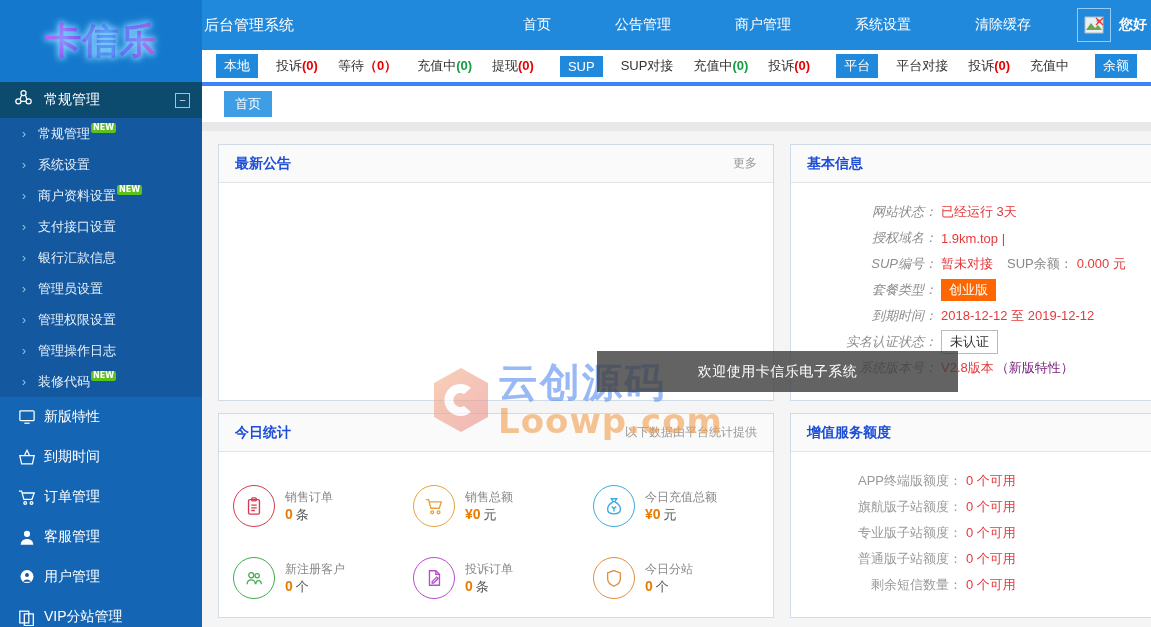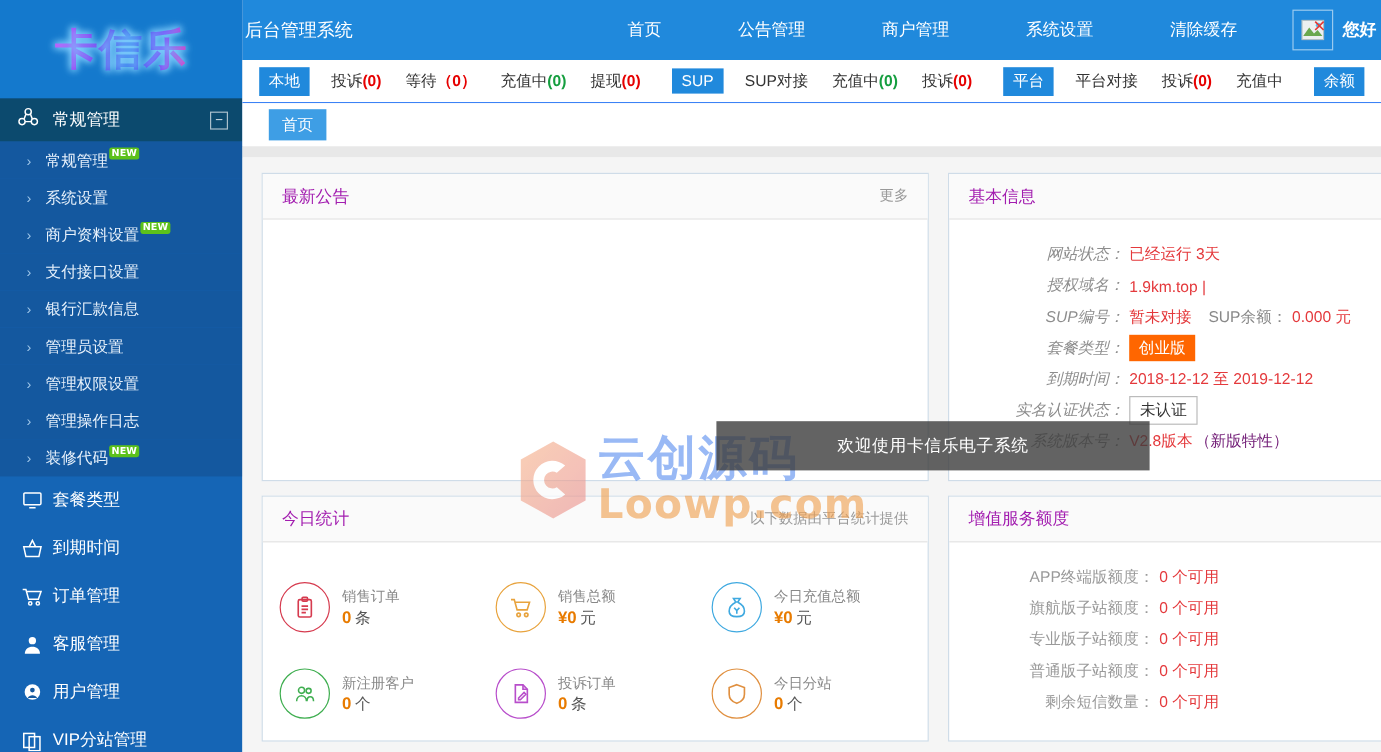--- a/index.html
+++ b/index.html
@@ -82,21 +82,21 @@
     width: 34px; height: 34px; border: 1px solid rgba(255,255,255,.55);
     margin-left: 14px; margin-right: 8px; display: flex;
     align-items: center; justify-content: center; background: #2089dc;
   }
   #topbar .greet { font-size: 14px; font-weight: bold; margin-right: 4px; }
 
   
   #statusbar {
     position: absolute; left: 202px; top: 50px;
     width: 949px; height: 36px; background: #fff;
-    border-bottom: 1px solid #3b82f6;
+    border-bottom: 4px solid #3b82f6;
     display: flex; align-items: center; overflow: hidden;
   }
   .grp { display: flex; align-items: center; height: 36px; }
   .grp-key {
     background: #2089dc; color: #fff; font-size: 13px;
     padding: 3px 8px; margin: 0 8px 0 16px; white-space: nowrap;
   }
   .grp-key.first { margin-left: 14px; }
   .stat-link {
     color: #333; font-size: 13px; padding: 0 10px;
@@ -127,21 +127,21 @@
     overflow: hidden;
   }
   .panel {
     position: absolute; background: #fff;
     border: 1px solid #cfdce8;
   }
   .panel-head {
     height: 38px; background: #fafafa; border-bottom: 1px solid #e4e4e4;
     display: flex; align-items: center; padding: 0 16px;
   }
-  .panel-title { font-size: 14px; font-weight: normal; color: #a21caf; }
+  .panel-title { font-size: 14px; font-weight: bold; color: #1d4ed8; }
   .panel-head-right { margin-left: auto; color: #999; font-size: 12px; }
 
   
   #panel-notice { left: 16px; top: 13px; width: 556px; height: 257px; }
   #notice-body { height: 218px; }
 
   
   #panel-info { left: 588px; top: 13px; width: 420px; height: 257px; }
   .kv-rows { padding: 16px 0 0 0; }
   .kv-row {
@@ -280,21 +280,21 @@
         </div>
       </div>
     <div id="main-list">
         <div class="main-item">
           <span class="mi-icon">
             <svg width="18" height="16" viewBox="0 0 20 18" fill="none" stroke="#fff" stroke-width="1.4">
               <rect x="2" y="2" width="16" height="11" rx="1"></rect>
               <path d="M7 16h6"></path>
             </svg>
           </span>
-          <span>套餐类型</span>
+          <span>新版特性</span>
         </div>
         <div class="main-item">
           <span class="mi-icon">
             <svg width="18" height="17" viewBox="0 0 20 18" fill="none" stroke="#fff" stroke-width="1.4">
               <path d="M2 7h16l-2 9H4z"></path>
               <path d="M7 7 10 1l3 6"></path>
             </svg>
           </span>
           <span>到期时间</span>
         </div>

